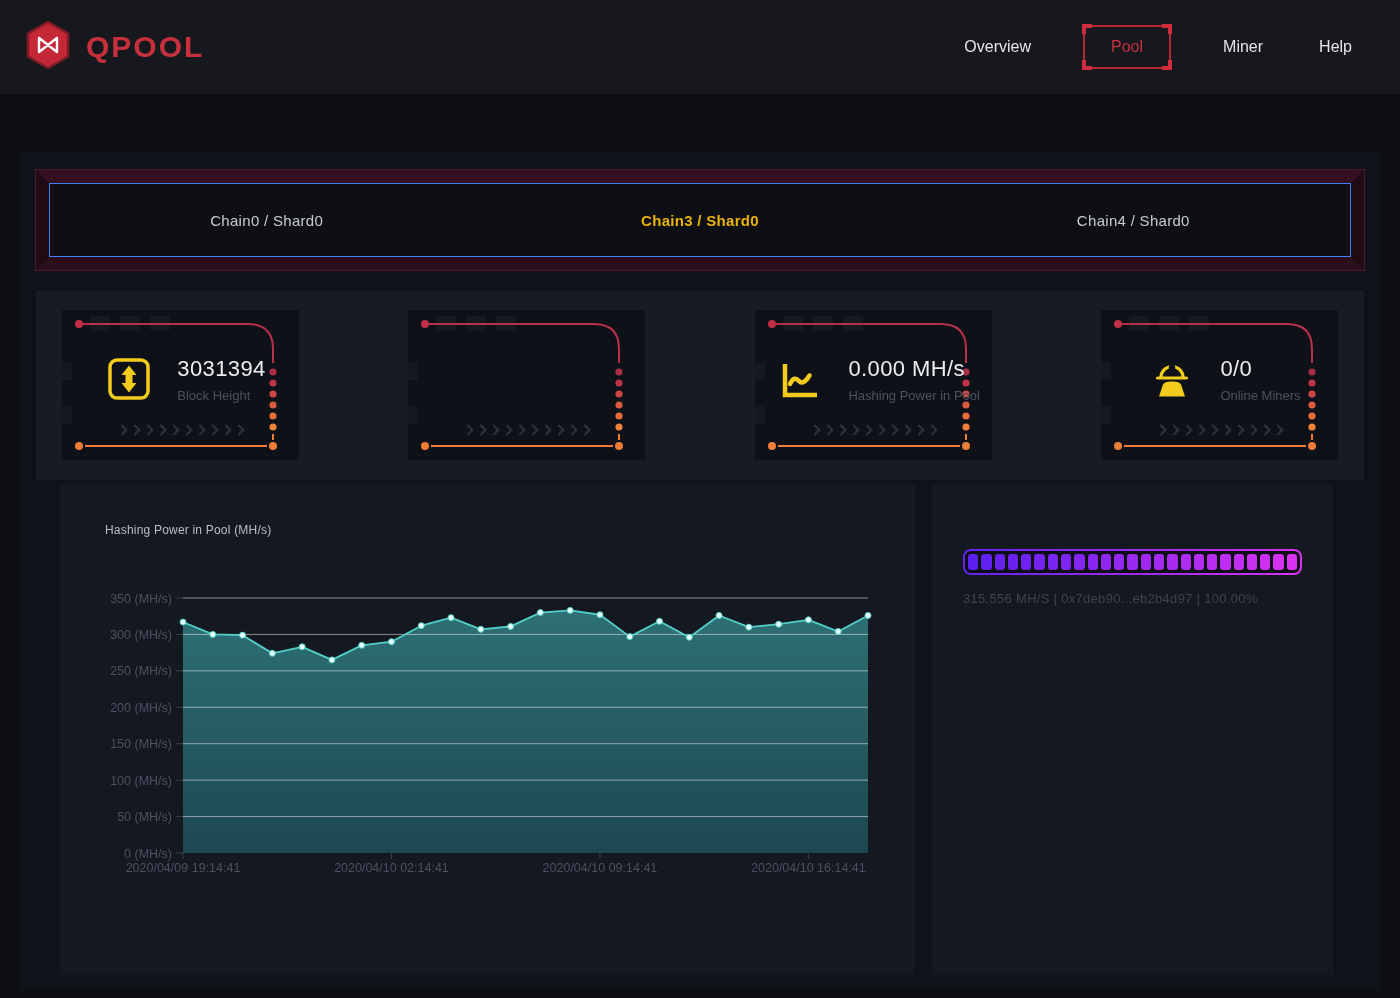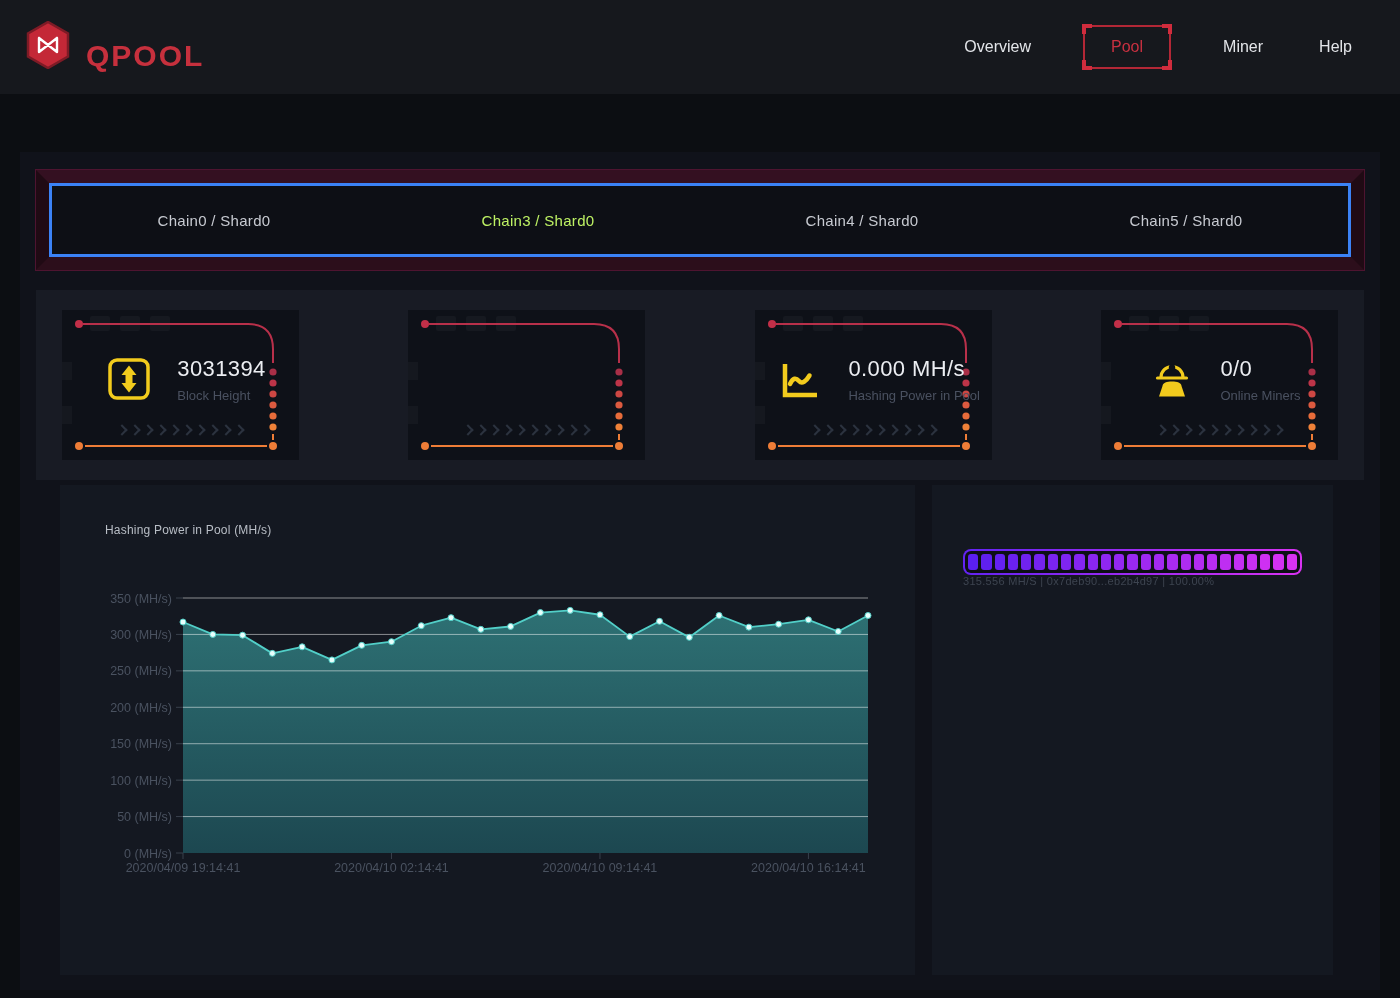--- a/index.html
+++ b/index.html
@@ -9,21 +9,21 @@
     font-family:"Liberation Sans", sans-serif;
     color:#e6e8ec;
     overflow:hidden;
   }
   
   .header {
     height:94px; background:#16181d;
     display:flex; align-items:center; justify-content:space-between;
     padding:0 44px 0 24px;
   }
-  .brand { display:flex; align-items:flex-end; gap:14px; }
+  .brand { display:flex; align-items:center; gap:14px; }
   .brand-name { font-size:30px; font-weight:bold; color:#c6303d; letter-spacing:2px; }
   .nav { display:flex; align-items:center; gap:48px; }
   .nav-item { font-size:16px; color:#e3e5e9; cursor:pointer; padding:12px 4px; }
   .nav-item.active {
     position:relative; border:2px solid #b32736; color:#c93040;
     padding:11px 26px;
   }
   .corner { position:absolute; width:10px; height:10px; border:0 solid #d02c3d; }
   .corner.tl { top:-3px; left:-3px; border-top-width:4px; border-left-width:4px; }
   .corner.tr { top:-3px; right:-3px; border-top-width:4px; border-right-width:4px; }
@@ -35,26 +35,26 @@
     background:#10121a; padding:18px 16px 0;
   }
   
   .chain-frame {
     height:100px; position:relative;
     border:13px solid;
     border-color:#341021 #200a14 #2c0e1b #200a14;
     outline:1px solid #4e1430;
     background:#0d0f15;
   }
-  .chain-frame-inner { position:absolute; inset:0; border:3px solid #3b82f6; display:flex; }
+  .chain-frame-inner { position:absolute; inset:0; border:1px solid #3b82f6; display:flex; }
   .chain-tab {
     flex:1; display:flex; align-items:center; justify-content:center;
     font-size:15px; color:#c7cad1; cursor:pointer; letter-spacing:0.3px;
   }
-  .chain-tab.active { color:#bef264; }
+  .chain-tab.active { color:#eab308;font-weight:bold; }
   
   .cards-strip {
     margin-top:20px; height:190px; background:#181b24;
     display:flex; align-items:center; justify-content:space-between;
     padding:0 26px;
   }
   .stat-card { position:relative; width:237px; height:150px; background:#0e1118; }
   .card-deco { position:absolute; inset:0; }
   .card-body {
     position:absolute; left:44px; right:34px; top:40px; height:58px;
@@ -74,21 +74,21 @@
   .leader-panel { width:401px; padding:38px 31px 0; }
   .leader-bar {
     margin-top:26px; height:26px; border-radius:8px; padding:2px;
     background:linear-gradient(90deg,#6223f2,#d832f2);
   }
   .leader-bar-inner {
     height:100%; background:#0d0f15; border-radius:6px; padding:3px;
     display:flex; gap:3px;
   }
   .seg { flex:1; border-radius:3px; }
-  .leader-entry { font-size:11px; color:#3d4450; letter-spacing:0.3px; }
+  .leader-entry { margin-top:16px; font-size:13px; color:#3d4450; letter-spacing:0.3px; }
 </style>
 </head>
 <body>
 
 <div class="header">
   <div class="brand">
     <span>
       <svg width="48" height="48" viewBox="0 0 48 48">
         <polygon points="24,1 44,12.5 44,35.5 24,47 4,35.5 4,12.5" fill="#c42837" stroke="#7e1b26" stroke-width="2.5"></polygon>
         <path d="M15 17 V31 M33 17 V31 M15 17 L33 31 M15 31 L33 17" stroke="#ffffff" stroke-width="2.4" stroke-linecap="round" fill="none"></path>
@@ -104,21 +104,20 @@
     </div>
 </div>
 
 <div class="wrapper">
 
   <div class="chain-frame">
     <div class="chain-frame-inner" id="chainTabs">
         <div class="chain-tab">Chain0 / Shard0</div>
         <div class="chain-tab active">Chain3 / Shard0</div>
         <div class="chain-tab">Chain4 / Shard0</div>
-        <div class="chain-tab">Chain5 / Shard0</div>
       </div>
   </div>
 
   <div class="cards-strip" id="cardsStrip">
       <div class="stat-card">
     <svg class="card-deco" width="237" height="150" viewBox="0 0 237 150">
           <defs>
             <linearGradient id="leftGrad0" x1="0" y1="0" x2="0" y2="1">
               <stop offset="0%" stop-color="#c22f48"></stop>
               <stop offset="100%" stop-color="#ee7d37"></stop>

